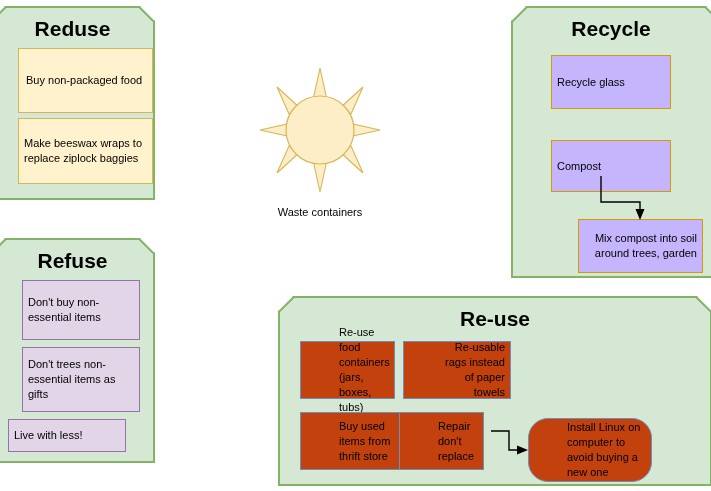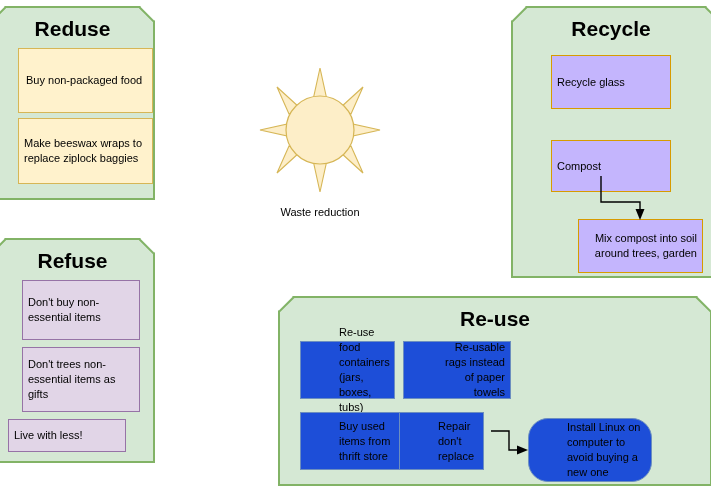--- a/index.html
+++ b/index.html
@@ -55,21 +55,21 @@
     line-height: 15px;
     padding: 0 5px;
     display: flex;
     align-items: center;
     font-family: "Liberation Sans", sans-serif;
   }
   .box span { display: block; }
   .box.yellow { background: #fff2cc; border-color: #d6b656; }
   .box.peach  { background: #c4b5fd; border-color: #d79b00; text-align: right; }
   .box.purple { background: #e1d5e7; border-color: #9673a6; }
-  .box.blue   { background: #1d4ed8; border-color: #6c8ebf; padding-left: 38px; }
+  .box.blue   { background: #c2410c; border-color: #6c8ebf; padding-left: 38px; }
 
   
   #sun-group {
     position: absolute;
     left: 255px;
     top: 60px;
     width: 130px;
     height: 170px;
   }
   #sun-caption {
@@ -190,14 +190,14 @@
 
       <polygon points="108,27 85,48 96,54"></polygon>
 
       <polygon points="22,113 45,92 34,86"></polygon>
 
       <polygon points="108,113 85,92 96,86"></polygon>
     </g>
 
     <circle cx="65" cy="70" r="34" fill="#fdeec8" stroke="#d6b656" stroke-width="1.2"></circle>
   </svg>
-  <div id="sun-caption">Waste reduction</div>
+  <div id="sun-caption">Waste containers</div>
 </div>
 
 </body></html>

